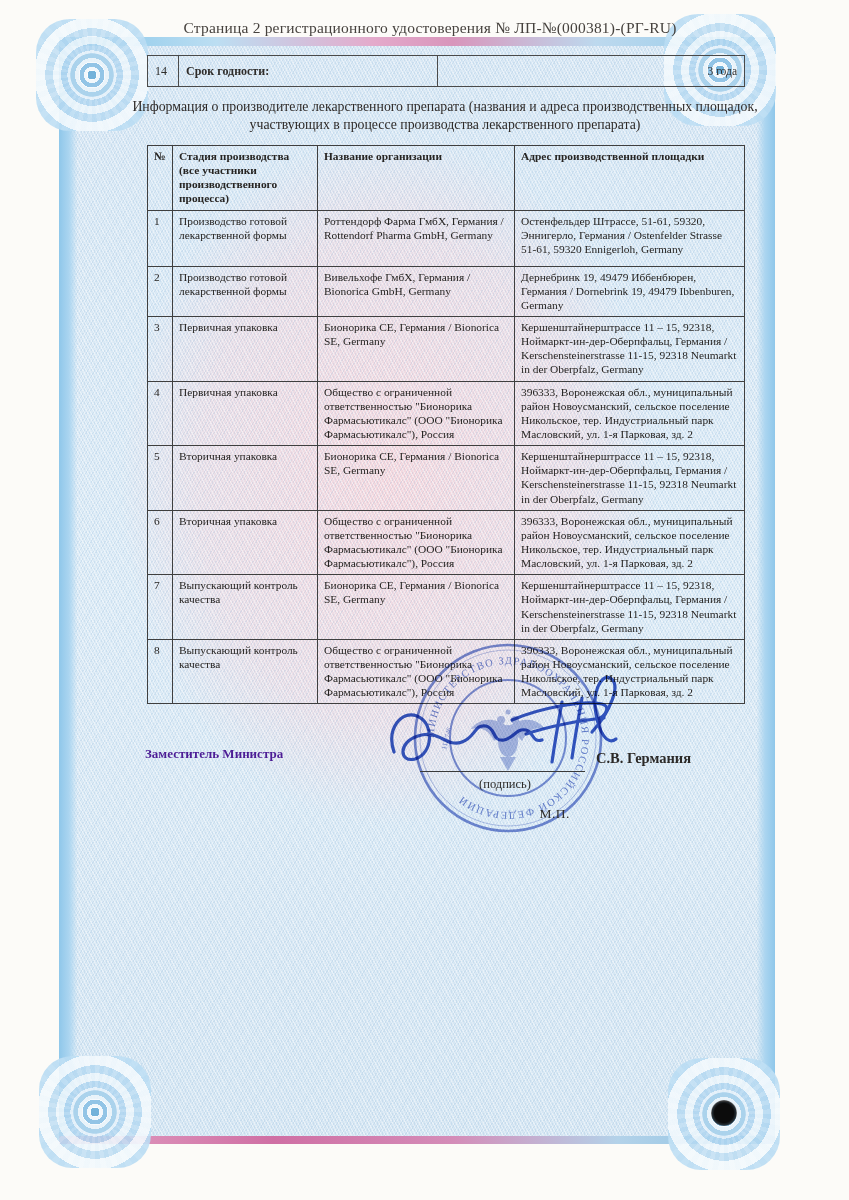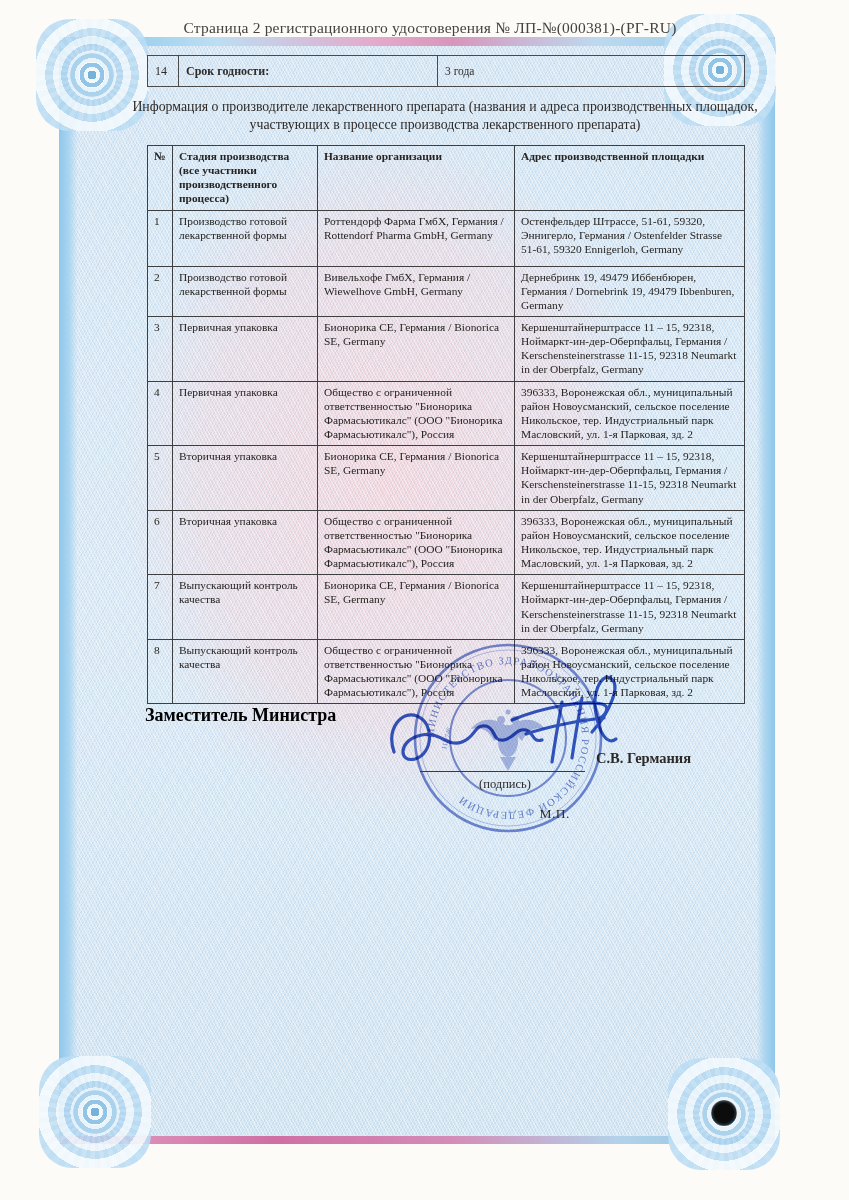--- a/index.html
+++ b/index.html
@@ -57,36 +57,36 @@
     position:absolute;left:0;top:19px;width:860px;z-index:5;text-align:center;
     font-size:15.5px;color:#46423e;letter-spacing:0.2px;
   }
   table{border-collapse:collapse;table-layout:fixed;z-index:5;}
   .field-table{
     position:absolute;left:147px;top:55px;width:597px;font-size:12px;color:#2e2c2a;
   }
   .field-table td{border:1px solid #4a4a4a;padding:2px 7px;height:26px;vertical-align:middle;background:transparent;}
   .field-table .f-num{text-align:left;}
   .field-table .f-label{font-weight:bold;margin-top:31px;}
-  .field-table .f-value{text-align:left;font-size:11.5px;}
+  .field-table .f-value{text-align:right;font-size:11.5px;}
   .intro{
     position:absolute;left:130px;top:98px;width:630px;z-index:5;text-align:center;
     font-size:13.8px;line-height:1.34;color:#2e2a28;
   }
   .main-table{
     position:absolute;left:147px;top:145px;width:597px;font-size:11.4px;line-height:1.24;color:#262422;
   }
   .main-table th,.main-table td{
     border:1px solid #3f3f3f;padding:3px 5px 4px 6px;vertical-align:top;text-align:left;background:transparent;
   }
   .main-table th{font-weight:bold;font-size:11.4px;}
   .rh-head{height:58px;} .rh1{height:56px;} .rh2{height:32px;} .rh3{height:64px;} .rh4{height:64px;}
   .rh5{height:63px;} .rh6{height:63px;} .rh7{height:64px;} .rh8{height:64px;}
   
-  .sig-title{position:absolute;left:145px;top:705px;z-index:7;font-weight:bold;font-size:18px;color:#000000;}
+  .sig-title{position:absolute;left:145px;top:746px;z-index:7;font-weight:bold;font-size:13px;color:#4c1d95;}
   .sig-name{position:absolute;left:596px;top:750px;z-index:7;font-weight:bold;font-size:14.5px;color:#2b2927;}
   .sig-line{position:absolute;left:420px;top:771px;width:165px;height:0;border-top:1.6px solid #3a3a3a;z-index:7;}
   .sig-caption{position:absolute;left:440px;top:777px;width:130px;text-align:center;z-index:7;font-size:12.5px;color:#2e2c2a;}
   .sig-seal-label{position:absolute;left:440px;top:806px;width:130px;text-align:right;z-index:7;font-size:13.5px;color:#2e2c2a;letter-spacing:0.5px;}
   .stamp-svg{position:absolute;left:410px;top:640px;z-index:6;mix-blend-mode:multiply;opacity:0.88;}
   .signature-svg{position:absolute;left:386px;top:666px;z-index:7;mix-blend-mode:multiply;}
 </style>
 </head>
 <body>
 
@@ -145,21 +145,21 @@
   </tr>
   <tr class="rh1">
     <td>1</td>
     <td>Производство готовой лекарственной формы</td>
     <td>Роттендорф Фарма ГмбХ, Германия / Rottendorf Pharma GmbH, Germany</td>
     <td>Остенфельдер Штрассе, 51-61, 59320, Эннигерло, Германия / Ostenfelder Strasse 51-61, 59320 Ennigerloh, Germany</td>
   </tr>
   <tr class="rh2">
     <td>2</td>
     <td>Производство готовой лекарственной формы</td>
-    <td>Вивельхофе ГмбХ, Германия / Wiewelhove GmbH, Germany</td>
+    <td>Вивельхофе ГмбХ, Германия / Bionorica GmbH, Germany</td>
     <td>Дернебринк 19, 49479 Иббенбюрен, Германия / Dornebrink 19, 49479 Ibbenburen, Germany</td>
   </tr>
   <tr class="rh3">
     <td>3</td>
     <td>Первичная упаковка</td>
     <td>Бионорика СЕ, Германия / Bionorica SE, Germany</td>
     <td>Кершенштайнерштрассе 11 – 15, 92318, Ноймаркт-ин-дер-Оберпфальц, Германия / Kerschensteinerstrasse 11-15, 92318 Neumarkt in der Oberpfalz, Germany</td>
   </tr>
   <tr class="rh4">
     <td>4</td>

